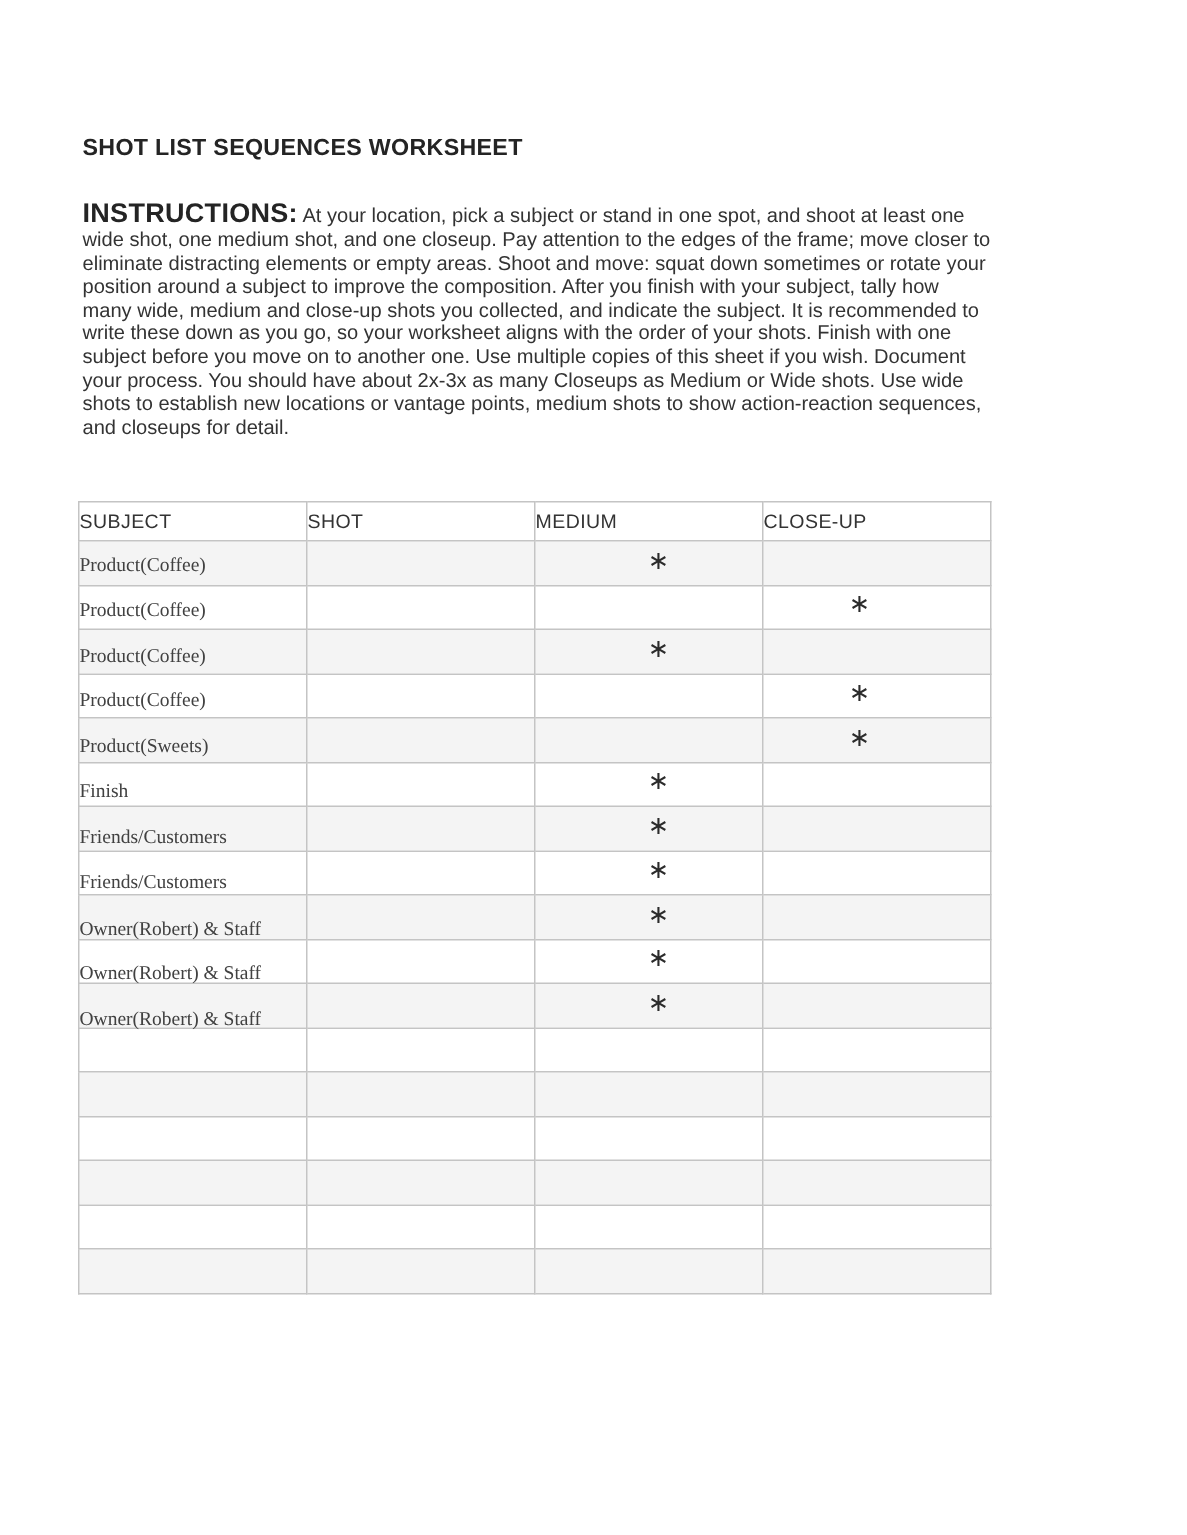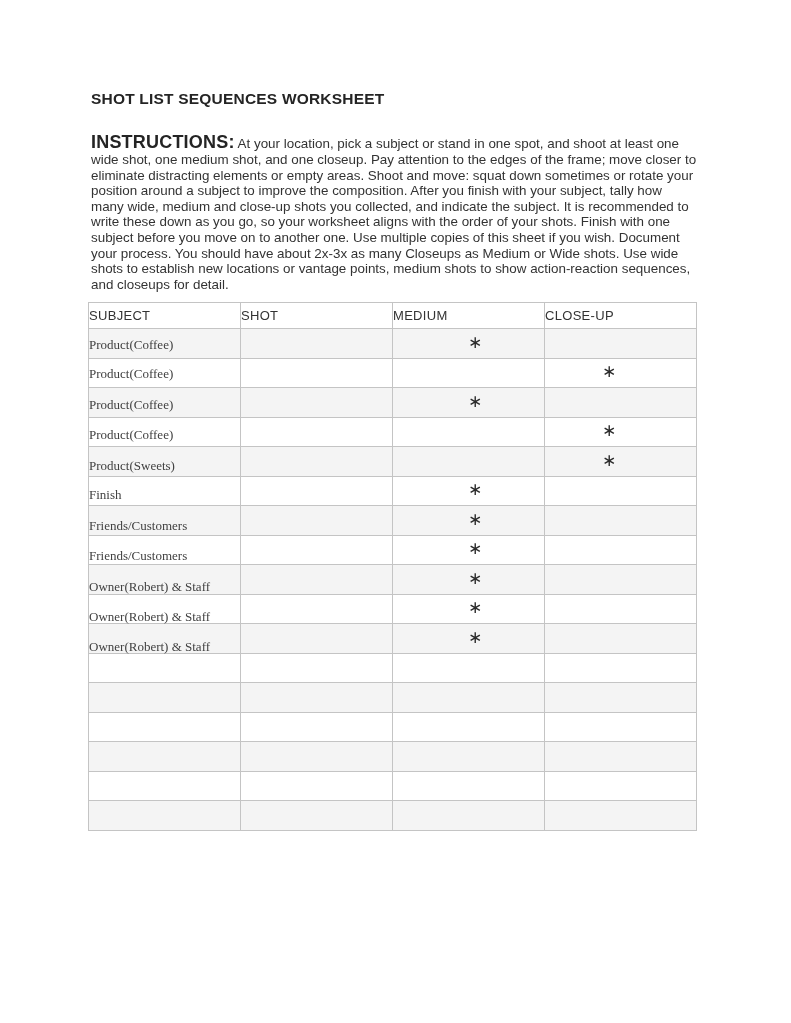--- a/index.html
+++ b/index.html
@@ -1,39 +1,39 @@
 <!DOCTYPE html>
 <html><head>
 <meta charset="utf-8">
 <style>
   html, body { margin: 0; padding: 0; background: #ffffff; }
   body {
     width: 791px; height: 1023px; position: relative; overflow: hidden;
     font-family: "Liberation Sans", sans-serif;
   }
-  .page { position: absolute; top: 0; left: 0; width: 656px; height: 1023px; padding: 89px 0 0 88px; box-sizing: border-box; }
+  .page { position: absolute; top: 0; left: 0; width: 656px; height: 1023px; padding: 89px 0 0 52px; box-sizing: border-box; }
 
   .title {
     margin: 0 0 27px 3px;
     font: 700 15.5px/1.25 "Liberation Sans", sans-serif;
     color: #242424; letter-spacing: .2px;
   }
 
   .instructions {
     margin: 0 0 0 3px; width: 606px;
     font: 400 13.4px/15.6px "Liberation Sans", sans-serif;
     color: #333333;
   }
   .instructions .ins-label {
     font-size: 18px; font-weight: 700; color: #242424; letter-spacing: .2px;
   }
 
   table.shotlist {
     border-collapse: collapse; table-layout: fixed;
-    width: 608px; margin-top: 10px;
+    width: 608px; margin-top: 42px;
     border: 1px solid #9c9c9c;
   }
   table.shotlist col { width: 152px; }
   table.shotlist th, table.shotlist td { border: 1px solid #c4c4c4; padding: 0; }
 
   thead th {
     height: 25px; background: #ffffff;
     text-align: left; padding-left: 7px;
     font: 400 13px "Liberation Sans", sans-serif;
     color: #333333; letter-spacing: .3px;

